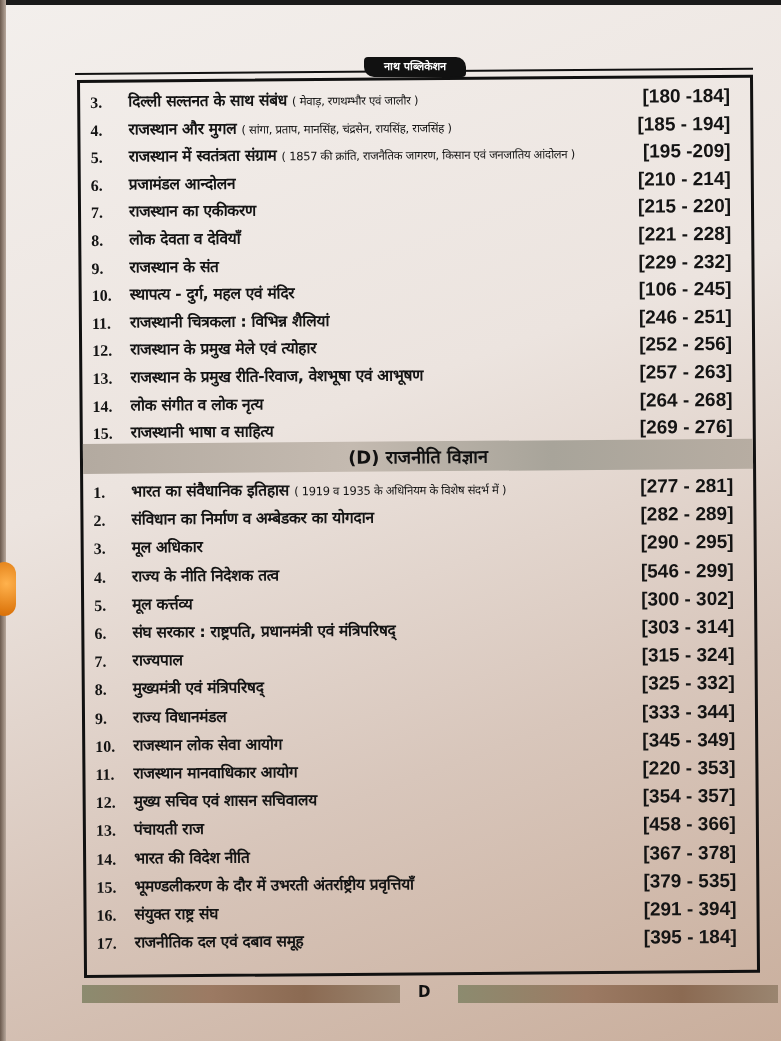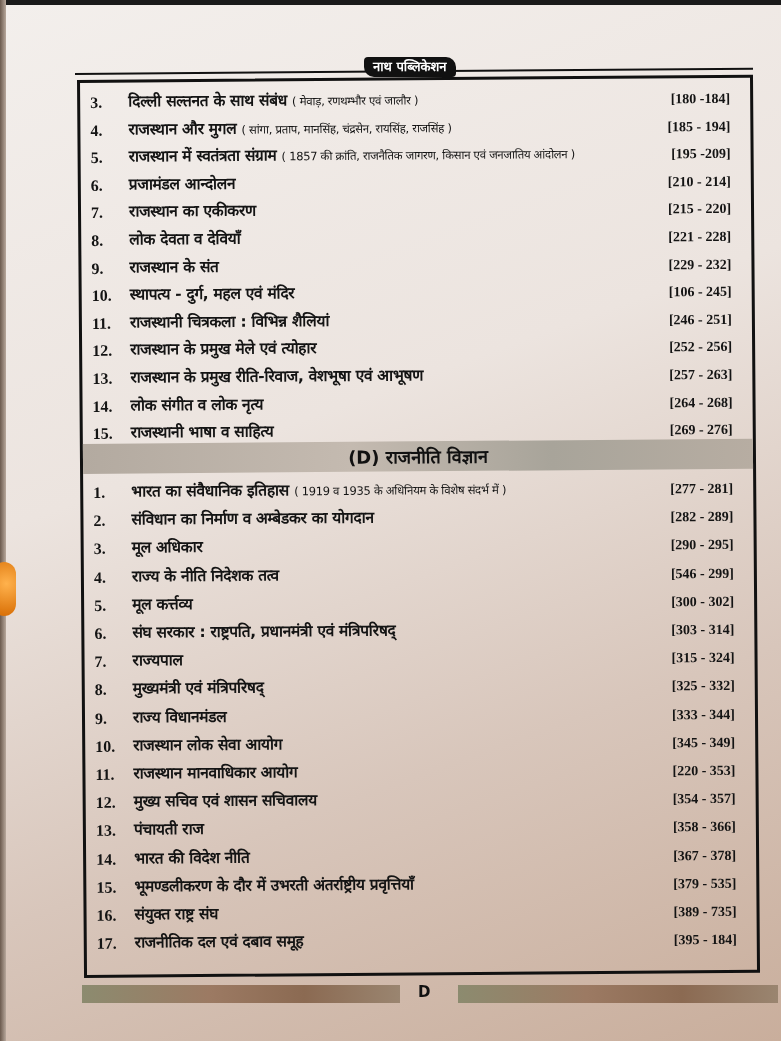--- a/index.html
+++ b/index.html
@@ -5,27 +5,27 @@
   html, body { margin: 0; padding: 0; }
   body {
     width: 781px; height: 1041px; overflow: hidden; position: relative;
     background: linear-gradient(160deg, #f3efec 0%, #ece4df 40%, #d8c6bb 70%, #c9ae9c 100%);
     font-family: "Liberation Serif", "DejaVu Serif", serif;
   }
   .top-shadow { position:absolute; left:0; top:0; width:781px; height:5px; background:#1a1a1a; }
   .left-edge { position:absolute; left:0; top:0; width:6px; height:1041px; background:linear-gradient(90deg,#6b5a4e,#b8a89c); }
   .orange-obj { position:absolute; left:-8px; top:562px; width:24px; height:54px; border-radius:12px; background: radial-gradient(circle at 60% 40%, #ffb24d, #d66a00); }
   .header-line { position:absolute; left:75px; top:73px; width:678px; height:2px; background:#111; transform:rotate(-0.45deg); transform-origin:left; }
-  .header-badge { position:absolute; left:364px; top:57px; height:20px; padding:0 9px; background:#111; color:#fff; font-family:"DejaVu Sans", sans-serif; font-size:13px; font-weight:bold; line-height:20px; border-radius:4px 10px 4px 10px; }
+  .header-badge { position:absolute; left:364px; top:57px; height:20px; padding:0 20px; background:#111; color:#fff; font-family:"DejaVu Sans", sans-serif; font-size:11px; font-weight:bold; line-height:20px; border-radius:4px 10px 4px 10px; }
   .frame { position:absolute; left:77px; top:80px; width:676px; height:898px; border:3px solid #111; box-sizing:border-box; transform:rotate(-0.45deg); transform-origin: left top; }
   .row { position:absolute; left:10px; right:20px; height:27px; display:flex; align-items:flex-end; font-size:17px; font-weight:bold; color:#141414; font-family:"DejaVu Sans", sans-serif; }
   .num { width:38px; font-family:"Liberation Serif", serif; font-size:16px; }
   .title { flex:1; white-space:nowrap; font-size:15.5px; letter-spacing:-0.3px; }
   .sub { font-size:11.5px; font-weight:normal; }
-  .pages { font-family:Liberation Serif, serif; font-size:14px; white-space:nowrap; }
+  .pages { font-family:Liberation Sans, sans-serif; font-size:19px; white-space:nowrap; }
   .section { position:absolute; left:0; right:0; top:361px; height:30px; background: linear-gradient(90deg,#b3aaa0,#c4bab0 40%,#a8a49a 70%,#b7ada2); display:flex; justify-content:center; align-items:center; font-family:"DejaVu Sans", sans-serif; font-weight:bold; font-size:18px; color:#111; }
   .footer-bar { position:absolute; top:985px; height:18px; background: linear-gradient(90deg,#8c8b6f,#9c7a63 40%,#8b6a52 70%,#9a8570); }
   .footer-letter { position:absolute; left:418px; top:983px; font-family:"DejaVu Sans", sans-serif; font-weight:bold; font-size:15px; color:#111; }
 </style>
 </head>
 <body>
 
 <div class="top-shadow"></div>
 <div class="left-edge"></div>
 <div class="orange-obj"></div>
@@ -159,36 +159,36 @@
         <span class="pages">[220 - 353]</span>
       </div>
       <div class="row" style="top: 702.2px;">
         <span class="num">12.</span>
         <span class="title"><span>मुख्य सचिव एवं शासन सचिवालय</span> <span class="sub"></span></span>
         <span class="pages">[354 - 357]</span>
       </div>
       <div class="row" style="top: 730.4px;">
         <span class="num">13.</span>
         <span class="title"><span>पंचायती राज</span> <span class="sub"></span></span>
-        <span class="pages">[358 - 366]</span>
+        <span class="pages">[458 - 366]</span>
       </div>
       <div class="row" style="top: 758.6px;">
         <span class="num">14.</span>
         <span class="title"><span>भारत की विदेश नीति</span> <span class="sub"></span></span>
         <span class="pages">[367 - 378]</span>
       </div>
       <div class="row" style="top: 786.8px;">
         <span class="num">15.</span>
         <span class="title"><span>भूमण्डलीकरण के दौर में उभरती अंतर्राष्ट्रीय प्रवृत्तियाँ</span> <span class="sub"></span></span>
         <span class="pages">[379 - 535]</span>
       </div>
       <div class="row" style="top: 815px;">
         <span class="num">16.</span>
         <span class="title"><span>संयुक्त राष्ट्र संघ</span> <span class="sub"></span></span>
-        <span class="pages">[389 - 735]</span>
+        <span class="pages">[291 - 394]</span>
       </div>
       <div class="row" style="top: 843.2px;">
         <span class="num">17.</span>
         <span class="title"><span>राजनीतिक दल एवं दबाव समूह</span> <span class="sub"></span></span>
         <span class="pages">[395 - 184]</span>
       </div>
     </div>
 </div>
 
 <div class="footer-bar" style="left:82px;width:318px;"></div>

